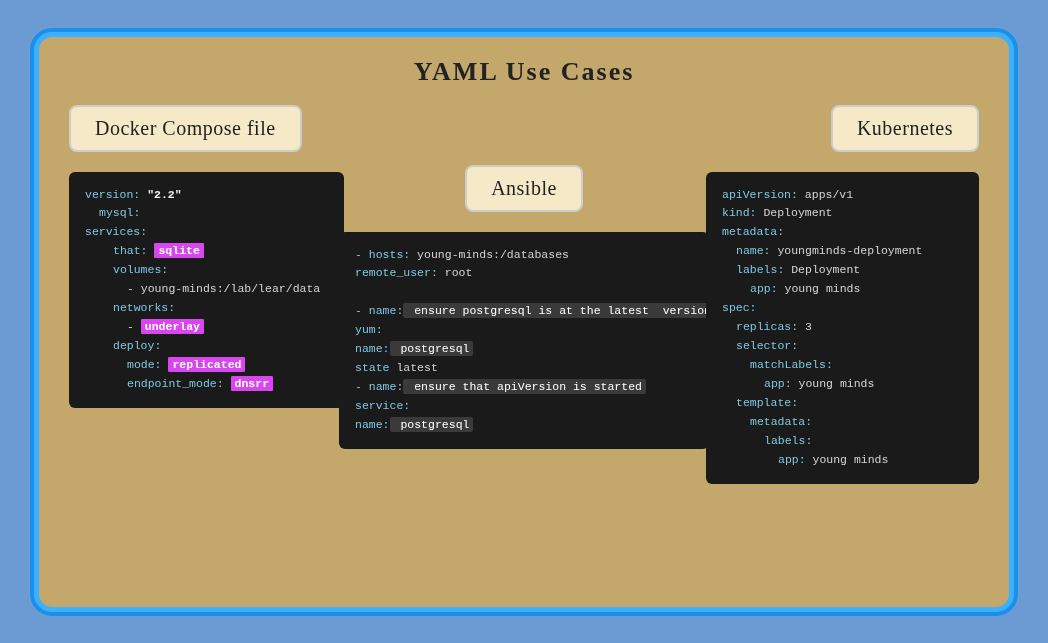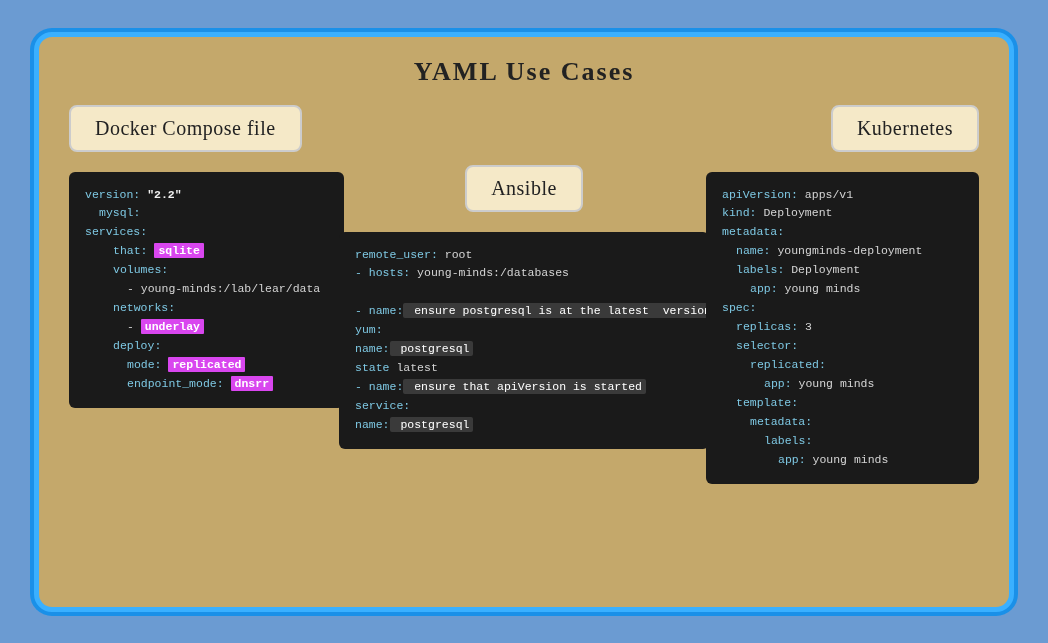--- a/index.html
+++ b/index.html
@@ -145,22 +145,22 @@
         <span class="code-line indent3"><span class="val-plain">- </span><span class="highlight">underlay</span></span>
         <span class="code-line indent2"><span class="key">deploy:</span></span>
         <span class="code-line indent3"><span class="key">mode:</span> <span class="highlight">replicated</span></span>
         <span class="code-line indent3"><span class="key">endpoint_mode:</span> <span class="highlight">dnsrr</span></span>
       </div>
     </div>
 
     <div class="card-column middle">
       <div class="label-box">Ansible</div>
       <div class="code-block ansible-code">
+        <span class="code-line"><span class="key">- hosts:</span><span class="val-plain">  young-minds:/databases</span></span>
         <span class="code-line"><span class="key">  remote_user:</span><span class="val-plain">  root</span></span>
-        <span class="code-line"><span class="key">- hosts:</span><span class="val-plain">  young-minds:/databases</span></span>
         <span class="code-line">&nbsp;</span>
         <span class="code-line"><span class="key">  - name:</span><span class="hl-dark">  ensure postgresql is at the latest&nbsp; version</span></span>
         <span class="code-line"><span class="key">    yum:</span></span>
         <span class="code-line"><span class="key">      name:</span><span class="hl-dark">  postgresql</span></span>
         <span class="code-line"><span class="key">      state</span><span class="val-plain">    latest</span></span>
         <span class="code-line"><span class="key">  - name:</span><span class="hl-dark">  ensure that apiVersion is started</span></span>
         <span class="code-line"><span class="key">    service:</span></span>
         <span class="code-line"><span class="key">      name:</span><span class="hl-dark">  postgresql</span></span>
       </div>
     </div>
@@ -170,21 +170,21 @@
       <div class="code-block k8s-code">
         <span class="code-line"><span class="key">apiVersion:</span><span class="val-plain"> apps/v1</span></span>
         <span class="code-line"><span class="key">kind:</span><span class="val-plain">  Deployment</span></span>
         <span class="code-line"><span class="key">metadata:</span></span>
         <span class="code-line indent1"><span class="key">name:</span><span class="val-plain"> youngminds-deployment</span></span>
         <span class="code-line indent1"><span class="key">labels:</span><span class="val-plain">  Deployment</span></span>
         <span class="code-line indent2"><span class="key">app:</span><span class="val-plain"> young minds</span></span>
         <span class="code-line"><span class="key">spec:</span></span>
         <span class="code-line indent1"><span class="key">replicas:</span><span class="val-plain"> 3</span></span>
         <span class="code-line indent1"><span class="key">selector:</span></span>
-        <span class="code-line indent2"><span class="key">replicated:</span></span>
+        <span class="code-line indent2"><span class="key">matchLabels:</span></span>
         <span class="code-line indent3"><span class="key">app:</span><span class="val-plain"> young minds</span></span>
         <span class="code-line indent1"><span class="key">template:</span></span>
         <span class="code-line indent2"><span class="key">metadata:</span></span>
         <span class="code-line indent3"><span class="key">labels:</span></span>
         <span class="code-line" style="padding-left:56px"><span class="key">app:</span><span class="val-plain">  young minds</span></span>
       </div>
     </div>
 
   </div>
 </div>

